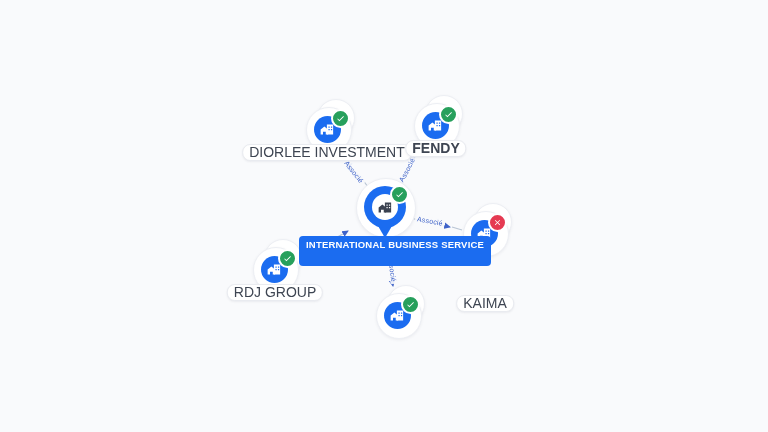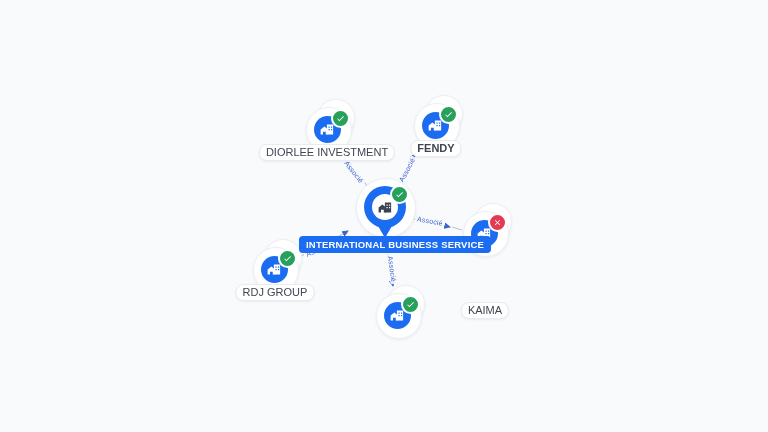--- a/index.html
+++ b/index.html
@@ -23,38 +23,38 @@
   .badge{position:absolute;width:15px;height:15px;border-radius:50%;border:2px solid #fff;
          display:flex;align-items:center;justify-content:center;box-sizing:content-box;}
   .badge svg{width:9px;height:9px;fill:#fff;}
   .badge.green{background:#27a05c;}
   .badge.red{background:#e53a52;}
   .node .badge{left:25px;top:2px;}
 
   
   .pill{position:absolute;z-index:6;transform:translateX(-50%);height:15px;line-height:15px;
         padding:0 6px;background:#fff;border:1px solid #e9ebf0;border-radius:8px;
-        box-shadow:0 1px 2px rgba(60,70,90,.08);font-size:11px;font-weight:500;color:#3e4552;
+        box-shadow:0 1px 2px rgba(60,70,90,.08);font-size:14px;font-weight:500;color:#3e4552;
         white-space:nowrap;cursor:pointer;}
 
   
   .center{position:absolute;left:0;top:0;z-index:5;}
   .center .halo.big{left:356px;top:178px;width:58px;height:58px;}
   .pin-circle{position:absolute;left:364px;top:186px;width:42px;height:42px;border-radius:50%;
               background:#1b6cf0;}
   .pin-tip{position:absolute;left:374px;top:219px;width:0;height:0;
            border-left:11px solid transparent;border-right:11px solid transparent;
            border-top:19px solid #1b6cf0;}
   .pin-inner{position:absolute;left:372px;top:194px;width:26px;height:26px;border-radius:50%;
              background:#fff;display:flex;align-items:center;justify-content:center;}
   .pin-inner svg{width:15px;height:15px;fill:#3b4250;}
   .center .badge{left:390px;top:185px;width:15px;height:15px;}
 
   
-  .bar{position:absolute;left:299px;top:236px;z-index:7;height:17px;line-height:17px;
+  .bar{position:absolute;left:299px;top:236px;z-index:7;height:30px;line-height:17px;
        padding:0 7px;background:#1b6cf0;border-radius:4px;color:#fff;font-size:9.5px;
        font-weight:700;letter-spacing:.2px;white-space:nowrap;cursor:pointer;}
 </style>
 </head>
 <body>
 
 <div class="stage">
 
   <svg class="edges" width="768" height="432">
     <defs>
@@ -178,18 +178,18 @@
     </div>
     <div class="badge green" style="position:absolute;">
       <svg viewBox="0 0 24 24">
           <path d="M9 16.2 4.8 12l-1.4 1.4L9 19 21 7l-1.4-1.4z"></path>
         </svg>
     </div>
   </div>
 
   <div class="pill" style="left:327px;top:144px;">DIORLEE INVESTMENT</div>
   <div class="pill" style="left:436px;top:140px;font-weight:bold;">FENDY</div>
-  <div class="pill" style="left:485px;top:254px;margin-top:48px;">KAIMA</div>
+  <div class="pill" style="left:485px;top:247px;margin-top:48px;">KAIMA</div>
   <div class="pill" style="left:275px;top:284px;">RDJ GROUP</div>
 
   <div class="bar">INTERNATIONAL BUSINESS SERVICE</div>
 
 </div>
 
 </body></html>

